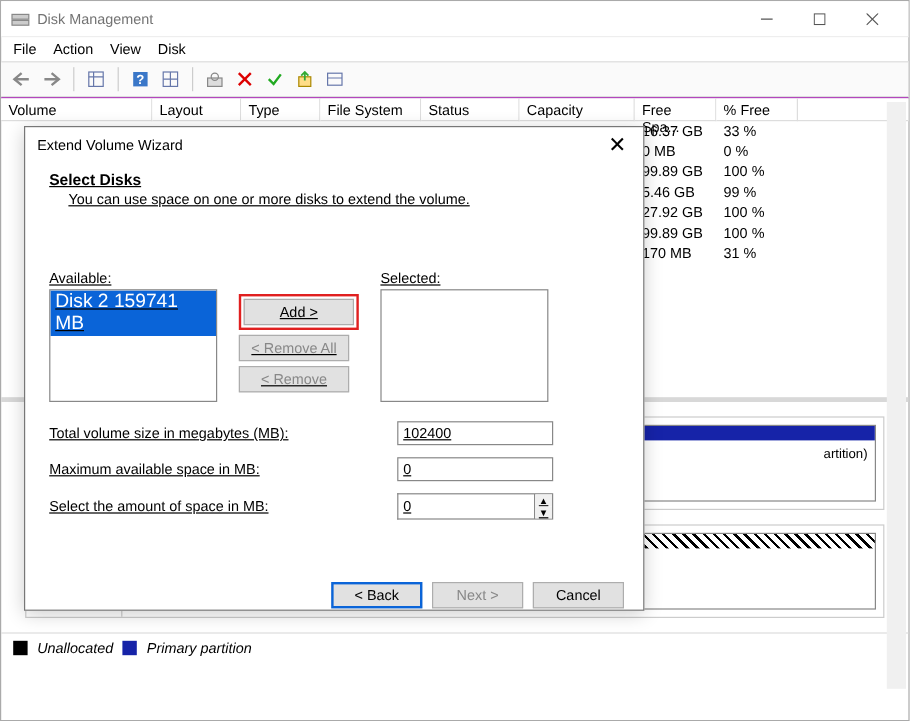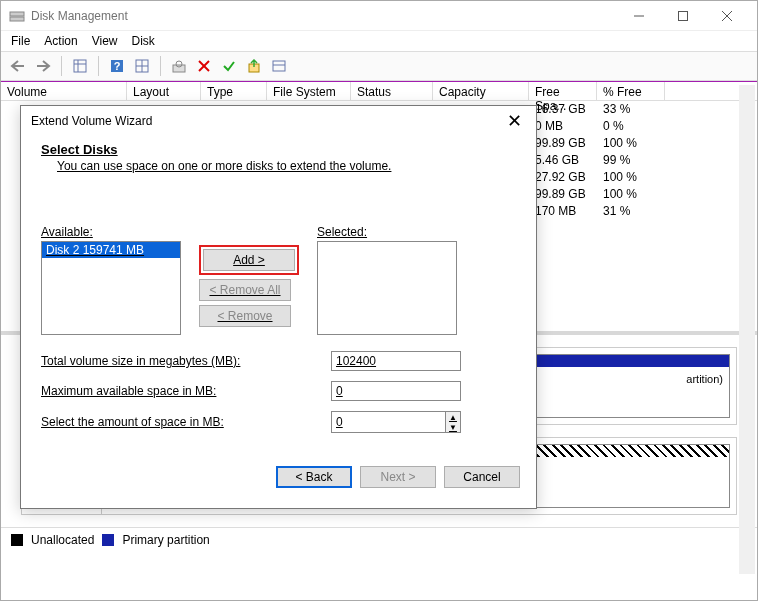--- a/index.html
+++ b/index.html
@@ -22,48 +22,48 @@
 
   .lower { border-top: 4px solid #d8d8d8; }
   .disk-row { display: flex; border: 1px solid #ccc; margin: 12px 20px; height: 78px; background: #fff; }
   .disk-label { width: 80px; border-right: 1px solid #ccc; padding: 4px 6px; font-size: 11px; }
   .disk-bar { flex: 1; display: flex; padding: 6px 6px 6px 2px; gap: 2px; }
   .vol-block { border: 1px solid #888; padding: 4px 6px; font-size: 11px; position: relative; }
   .vol-cap { position: absolute; top: 0; left: 0; right: 0; height: 12px; }
   .cap-diag { background: repeating-linear-gradient(45deg, #000 0 2px, transparent 2px 6px); }
   .cap-blue { background: #1623a8; }
 
-  .legend { border-top: 1px solid #ddd; height: 24px; display: flex; align-items: center; gap: 8px; padding: 12px 10px; font-size: 12px; }
+  .legend { border-top: 1px solid #ddd; height: 24px; display: flex; align-items: center; gap: 8px; padding: 12px 10px; font-size: 12px; font-style: italic; }
   .sw { width: 12px; height: 12px; display: inline-block; }
   .sw-black { background: #000; }
   .sw-blue { background: #1623a8; }
 
   
   .modal { position: absolute; left: 19px; top: 104px; width: 517px; height: 404px; background: #fff; border: 1px solid #777; box-shadow: 0 3px 15px rgba(0,0,0,0.2); }
   .modal-title { height: 30px; display: flex; align-items: center; padding: 0 10px; font-size: 12px; }
   .modal-title .t { flex: 1; }
   .modal-close { font-size: 18px; font-weight: 200; padding: 0 4px; }
   .modal-body { padding: 6px 20px 6px 20px; text-decoration: underline; }
   .mh1 { font-weight: bold; font-size: 13px; }
   .mh2 { font-size: 12px; margin: 2px 0 12px 16px; }
   .lbl { font-size: 12px; margin-bottom: 2px; }
-  .listbox { width: 140px; height: 94px; border: 1px solid #888; background: #fff; font-size: 12px; overflow: hidden; }
+  .listbox { width: 140px; height: 94px; border: 1px solid #888; background: #fff; font-size: 16px; overflow: hidden; }
   .listbox .sel { background: #0a64d8; color: #fff; padding: 1px 4px; }
   .transfer { display: flex; gap: 18px; margin-top: 4px; }
   .btn-col { display: flex; flex-direction: column; gap: 4px; margin-top: 2px; }
   .wbtn { width: 92px; height: 22px; border: 1px solid #adadad; background: #e1e1e1; font-size: 12px; display: flex; align-items: center; justify-content: center; color: #000; }
   .wbtn.disabled { color: #888; }
   .addwrap { border: 2px solid #e02020; padding: 2px; }
   .fields { margin-top: 16px; display: grid; grid-template-columns: 290px 1fr; row-gap: 10px; align-items: center; }
   .tfield { width: 130px; height: 20px; border: 1px solid #888; padding: 1px 4px; font-size: 12px; display: flex; align-items: center; }
   .spin { width: 130px; height: 22px; display: flex; }
   .spin .val { flex: 1; border: 1px solid #888; border-right: none; padding: 1px 4px; font-size: 12px; display: flex; align-items: center; }
   .spin .arrows { width: 16px; display: flex; flex-direction: column; border: 1px solid #888; }
   .spin .arrows div { flex: 1; display: flex; align-items: center; justify-content: center; font-size: 8px; background: #f0f0f0; }
-  .modal-foot { position: absolute; bottom: 20px; right: 16px; display: flex; gap: 8px; }
+  .modal-foot { position: absolute; bottom: 1px; right: 16px; display: flex; gap: 8px; }
   .mbtn { width: 76px; height: 22px; border: 1px solid #adadad; background: #e1e1e1; font-size: 12px; display: flex; align-items: center; justify-content: center; }
   .mbtn.focus { border: 2px solid #0a64d8; }
   .mbtn.disabled { color: #888; }
   .scroll-track { position: absolute; right: 2px; top: 84px; bottom: 26px; width: 16px; background: #f0f0f0; }
 </style>
 </head>
 <body>
 
 <div class="window">
 

